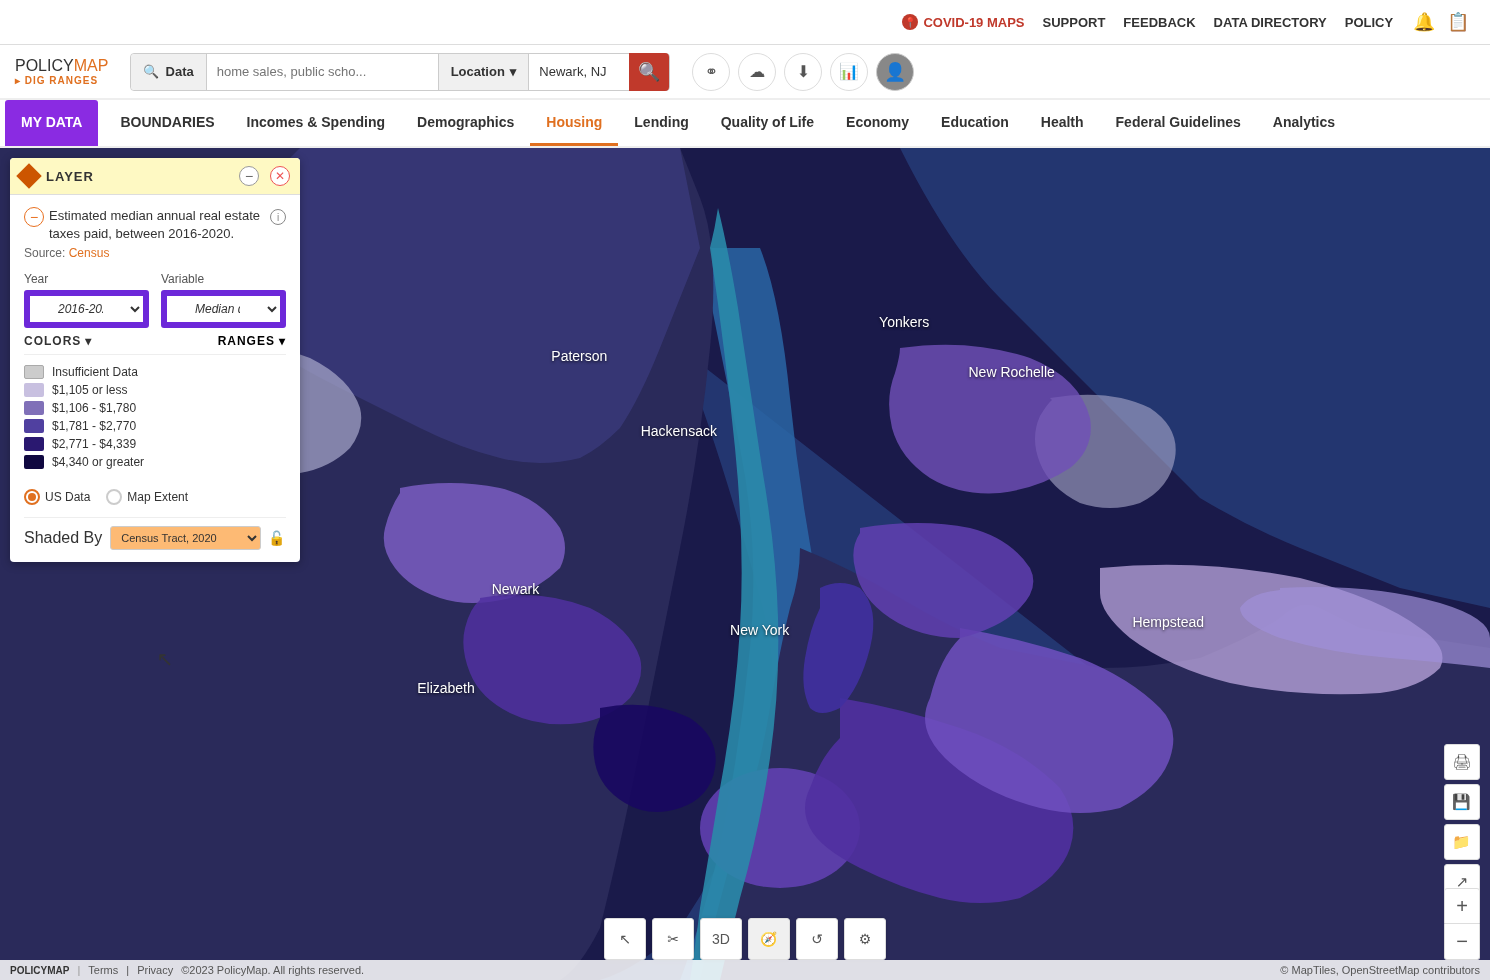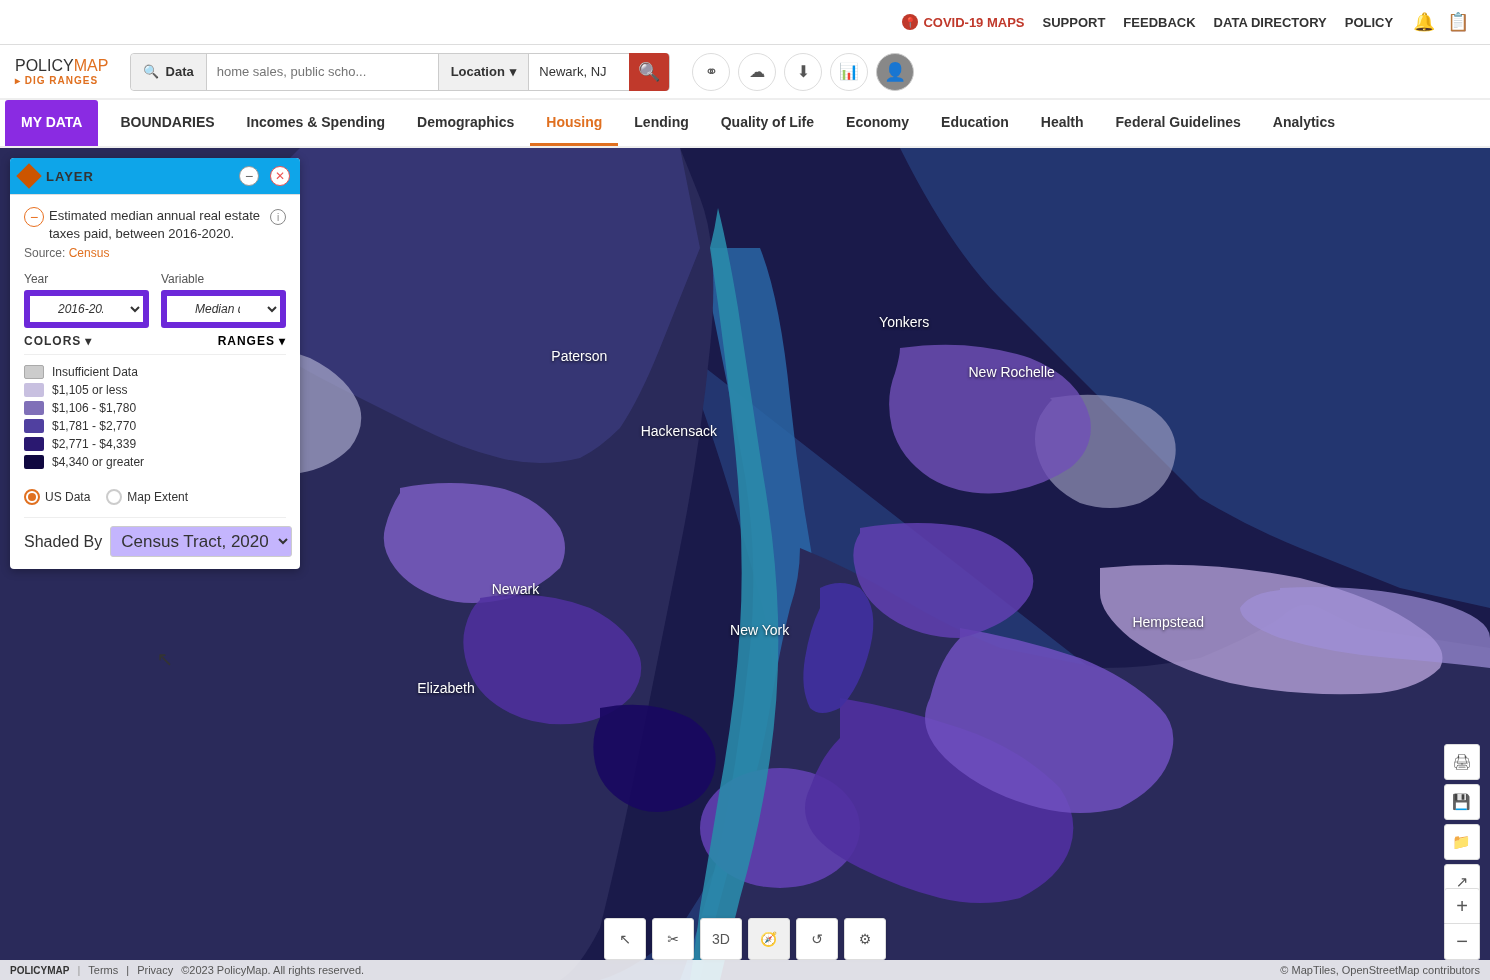--- a/index.html
+++ b/index.html
@@ -253,21 +253,21 @@
       top: 10px;
       left: 10px;
       width: 290px;
       background: white;
       border-radius: 4px;
       box-shadow: 0 2px 10px rgba(0,0,0,0.3);
       z-index: 200;
       overflow: hidden;
     }
     .layer-header {
-      background: #0ea5e9;
+      background: #fef9c3;
       border-bottom: 1px solid #ddd;
       display: flex;
       align-items: center;
       padding: 8px 10px;
       gap: 8px;
     }
     .layer-diamond {
       width: 18px;
       height: 18px;
       background: #cc5500;
@@ -467,23 +467,23 @@
       border-top: 1px solid #eee;
     }
     .shaded-label {
       white-space: nowrap;
       font-size: 16px;
     }
     .shaded-select {
       border: 1px solid #ccc;
       border-radius: 3px;
       padding: 4px 6px;
-      font-size: 17px;
-      color: #333;
-      background: #c4b5fd;
+      font-size: 11px;
+      color: #333;
+      background: #fdba74;
       cursor: pointer;
       flex: 1;
     }
     .lock-icon {
       font-size: 14px;
       color: #999;
       cursor: pointer;
     }
 
     

